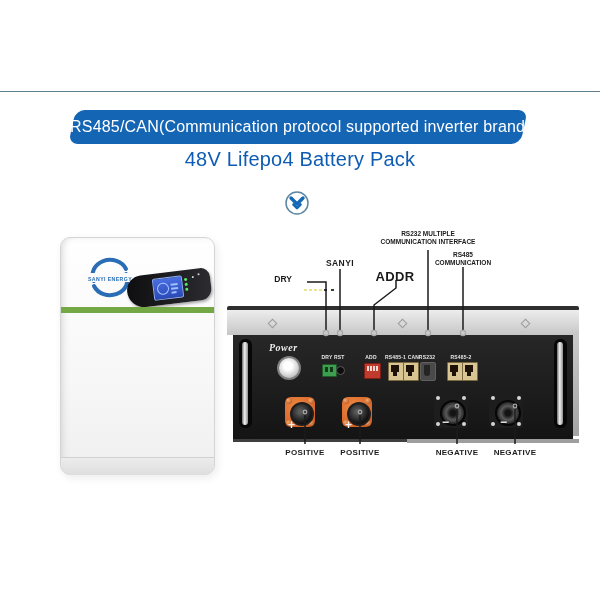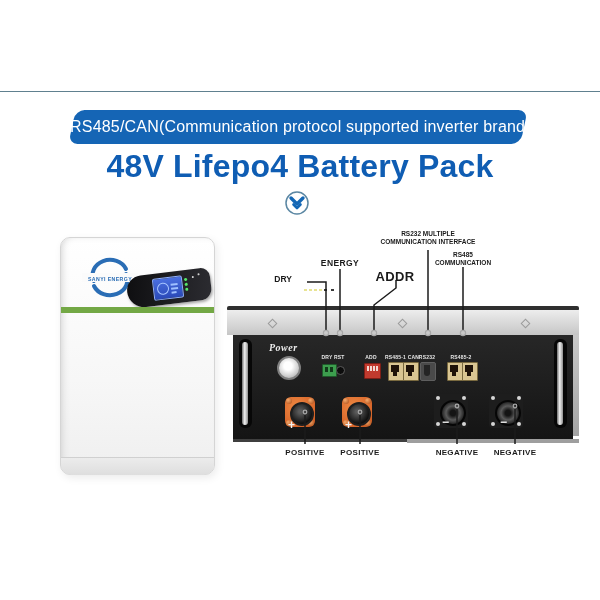--- a/index.html
+++ b/index.html
@@ -5,21 +5,21 @@
   html,body{margin:0;padding:0;background:#fff;}
   #canvas{position:relative;width:600px;height:600px;background:#ffffff;overflow:hidden;
           font-family:"Liberation Sans",sans-serif;}
   .abs{position:absolute;}
 
   
   #divider{left:0;top:91px;width:600px;height:1px;background:#60808f;}
   #banner{left:72px;top:110px;width:452px;height:34px;background:#1565b5;border-radius:9px;
           transform:skewX(-12deg);display:flex;align-items:center;justify-content:center;}
   #banner-text{color:#ffffff;font-size:16px;transform:skewX(12deg);white-space:nowrap;letter-spacing:.2px;}
-  #title{left:0;top:148px;width:600px;text-align:center;color:#0f5db3;font-size:32px;font-weight:bold;letter-spacing:.2px;}
+  #title{left:0;top:148px;width:600px;text-align:center;color:#0f5db3;font-size:20px;font-weight:normal;letter-spacing:.2px;}
   #chevron{left:284px;top:190px;}
 
   
   #tower{left:60px;top:237px;width:153px;height:236px;border-radius:10px;
          background:linear-gradient(180deg,#ffffff 0%,#f7f7f7 60%,#efefef 100%);
          border:1px solid #d5d5d5;box-shadow:inset 4px 0 8px -4px #c9c9c9, 2px 3px 8px rgba(0,0,0,.08);}
   #tower-stripe{left:0;top:69px;width:100%;height:6px;background:#73a845;}
   #tower-base{left:0;top:219px;width:100%;height:17px;background:linear-gradient(180deg,#ececec,#dedede);
               border-radius:0 0 10px 10px;border-top:1px solid #d0d0d0;}
   #tower-display{left:66px;top:34px;width:84px;height:32px;transform:rotate(-7deg);
@@ -236,21 +236,21 @@
         <circle cx="428" cy="333" r="2.6"></circle>
       <circle cx="463" cy="333" r="2.6"></circle>
       <circle cx="305" cy="412" r="1.8"></circle>
         <circle cx="360" cy="412" r="1.8"></circle>
       <circle cx="457" cy="406" r="1.8"></circle>
         <circle cx="515" cy="406" r="1.8"></circle>
     </g>
   </svg>
 
   <div class="abs callout" id="dry-label">DRY</div>
-  <div class="abs callout" id="reboot-label">ENERGY</div>
+  <div class="abs callout" id="reboot-label">SANYI</div>
   <div class="abs callout" id="addr-label">ADDR</div>
   <div class="abs callout" id="rs232m-label">
     <div>RS232 MULTIPLE</div>
     <div>COMMUNICATION INTERFACE</div>
   </div>
   <div class="abs callout" id="rs485c-label">
     <div>RS485</div>
     <div>COMMUNICATION</div>
   </div>
   <div class="abs bottom-callout" style="left:275px;">POSITIVE</div>

